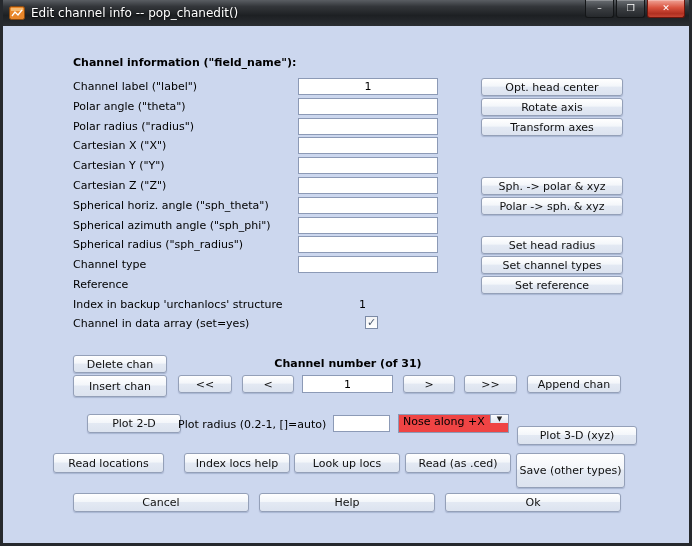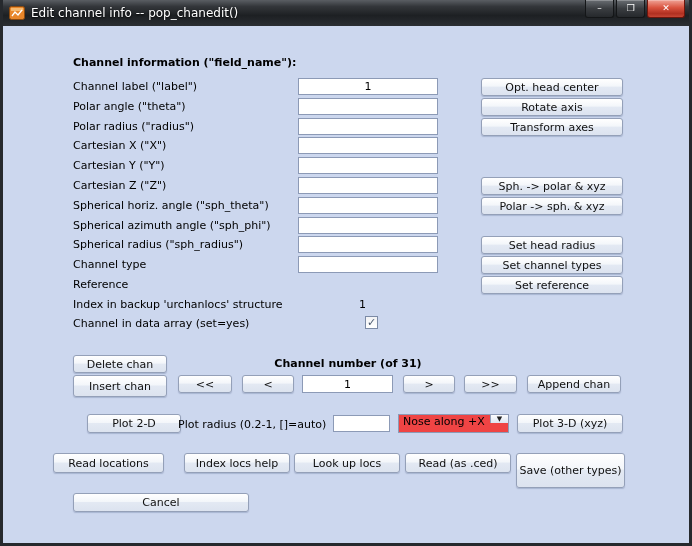--- a/index.html
+++ b/index.html
@@ -134,24 +134,26 @@
     <button class="btn" style="left:461px;top:349px;width:53px;height:18px">&gt;&gt;</button>
     <button class="btn" style="left:524px;top:349px;width:94px;height:18px">Append chan</button>
 
     <button class="btn" style="left:84px;top:388px;width:94px;height:19px">Plot 2-D</button>
     <div class="static" style="left:175px;top:392px">Plot radius (0.2-1, []=auto)</div>
     <input class="fedit" style="left: 330px; top: 389px; width: 57px; height: 17px;" value="">
     <div class="dropdown" style="left:395px;top:388px;width:111px;height:19px">
       <span class="dd-value">Nose along +X</span>
       <span class="dd-arrow">▼</span>
     </div>
-    <button class="btn" style="left:514px;top:388px;width:106px;height:19px">Plot 3-D (xyz)</button>
+    <button class="btn" style="left:514px;top:400px;width:120px;height:19px">Plot 3-D (xyz)</button>
 
     <button class="btn" style="left:50px;top:427px;width:111px;height:20px">Read locations</button>
     <button class="btn" style="left:181px;top:427px;width:106px;height:20px">Index locs help</button>
     <button class="btn" style="left:291px;top:427px;width:106px;height:20px">Look up locs</button>
     <button class="btn" style="left:402px;top:427px;width:106px;height:20px">Read (as .ced)</button>
     <button class="btn" style="left:513px;top:427px;width:109px;height:35px">Save (other types)</button>
 
     <button class="btn" style="left:70px;top:467px;width:176px;height:19px">Cancel</button>
+    <button class="btn" style="left:256px;top:467px;width:176px;height:19px">Help</button>
+    <button class="btn" style="left:442px;top:467px;width:176px;height:19px">Ok</button>
 
   </div>
 </div>
 
 </body></html>

